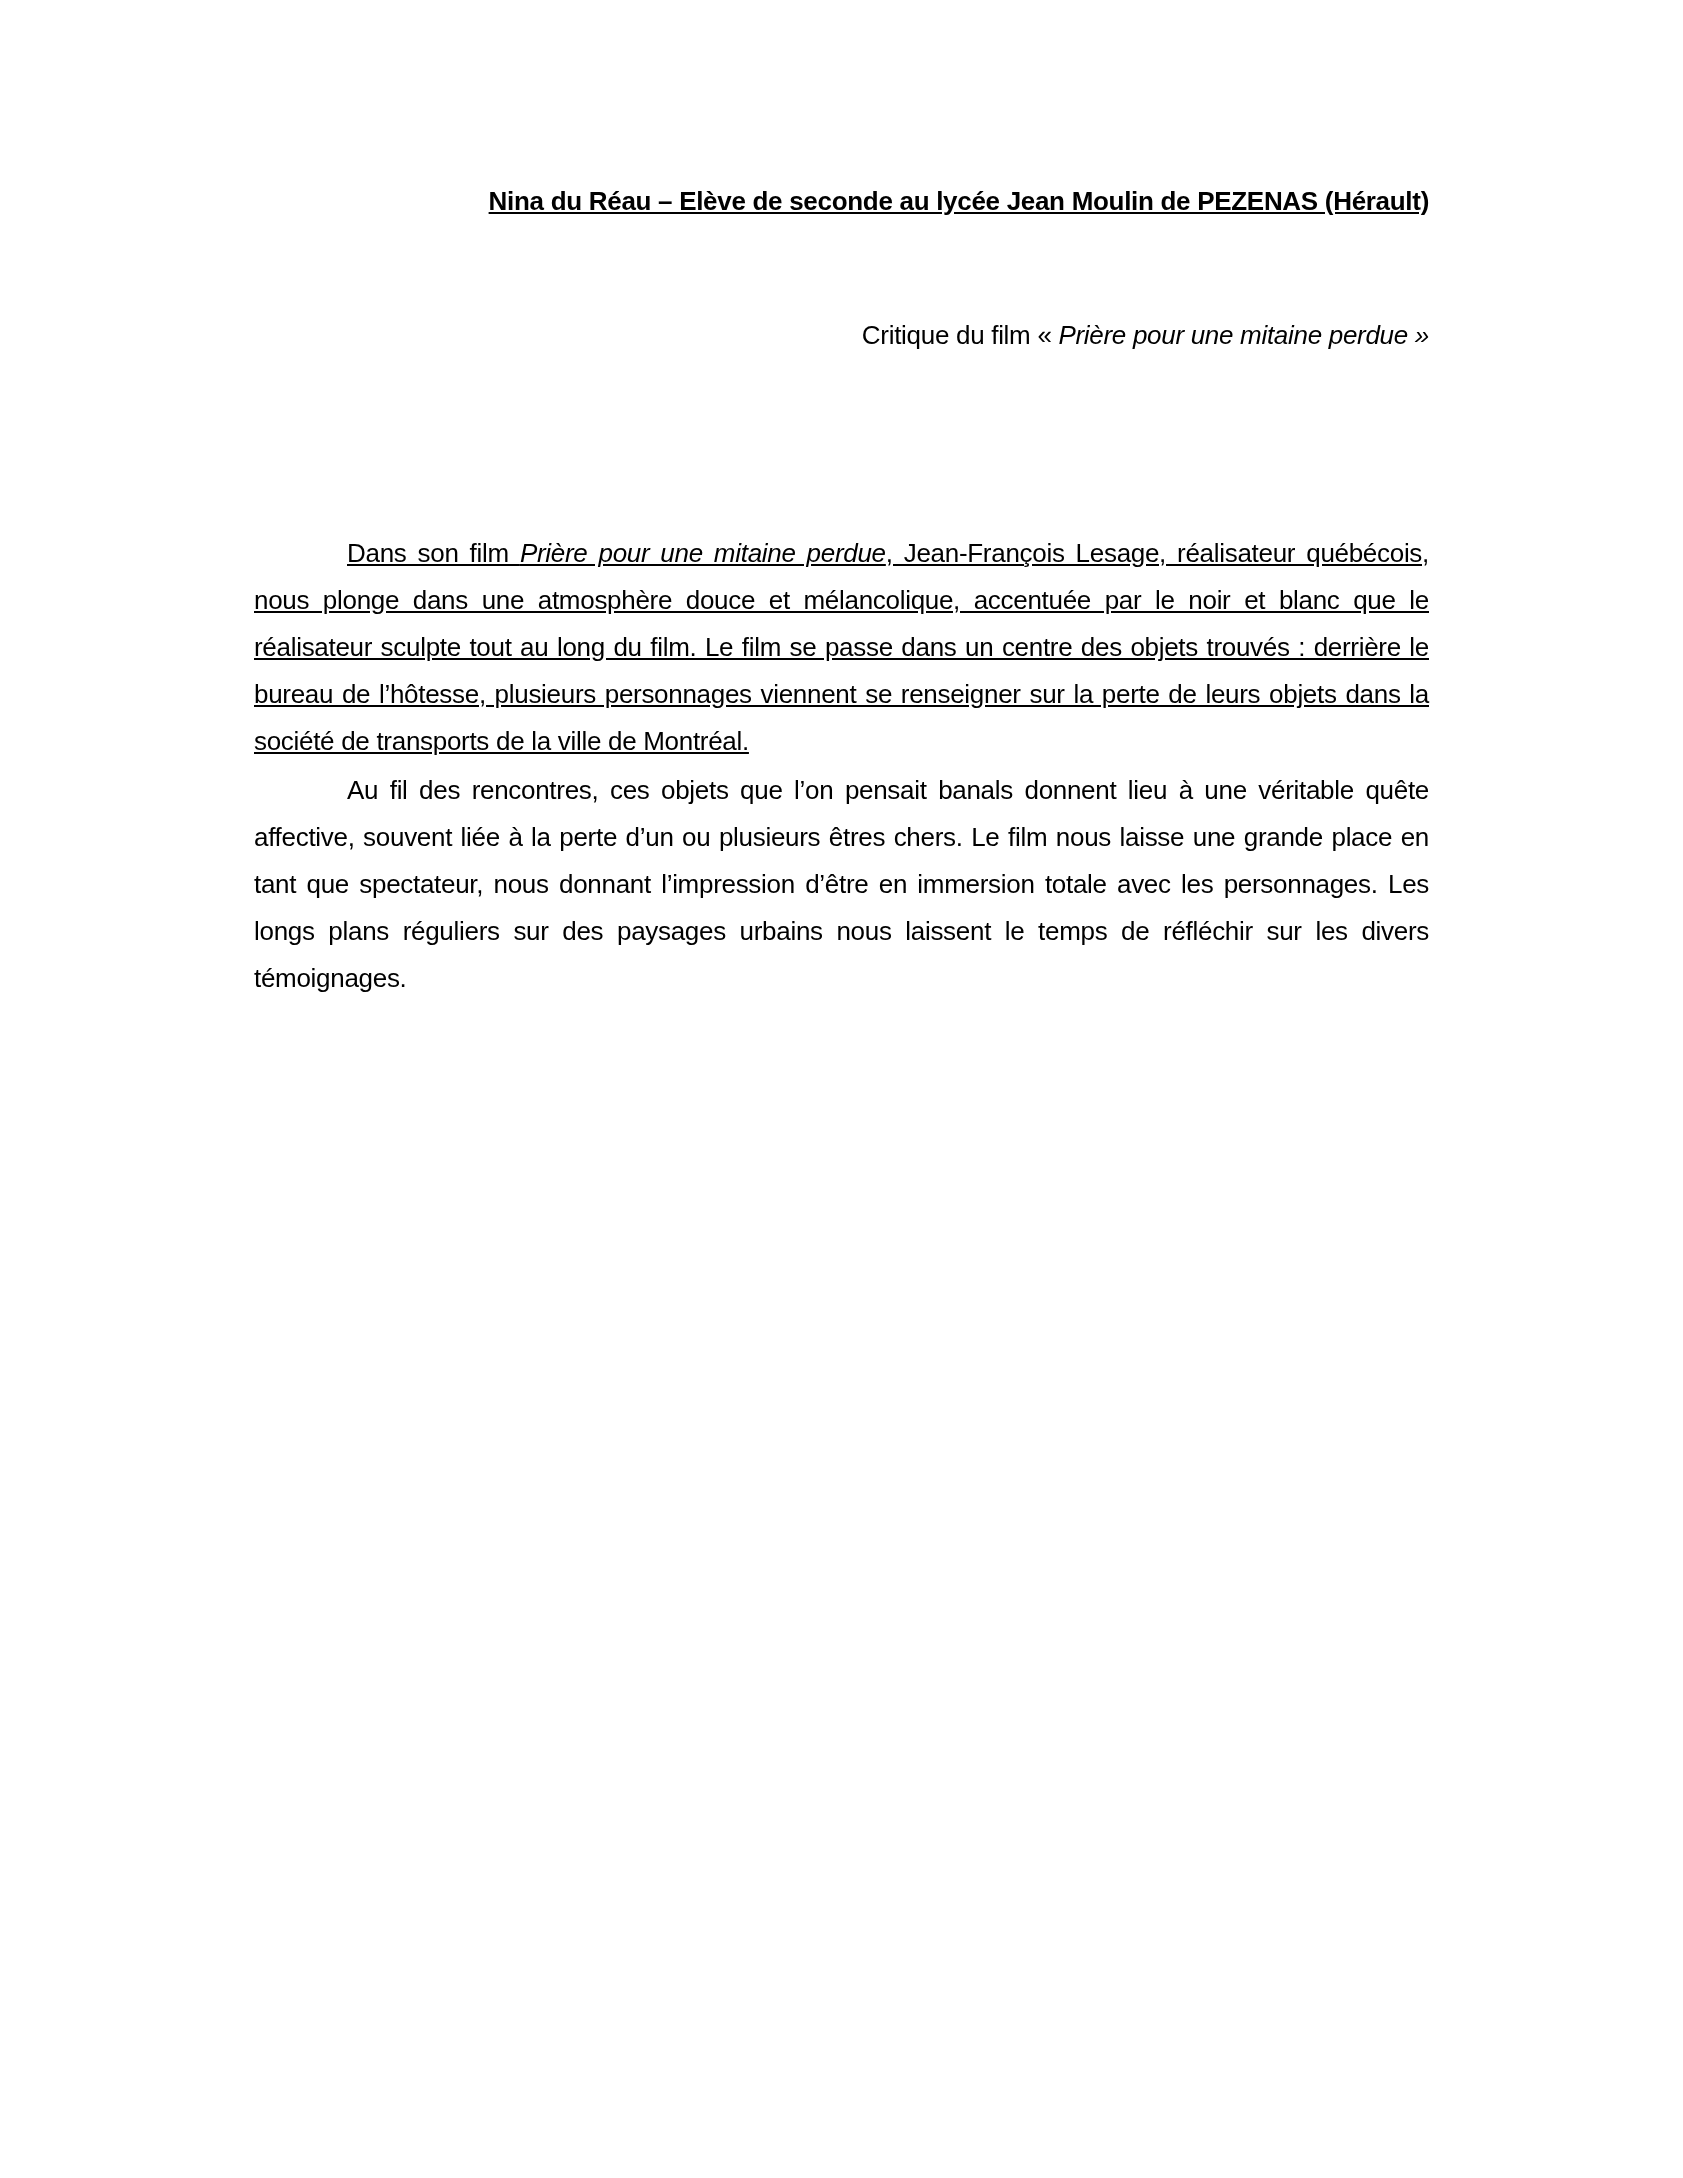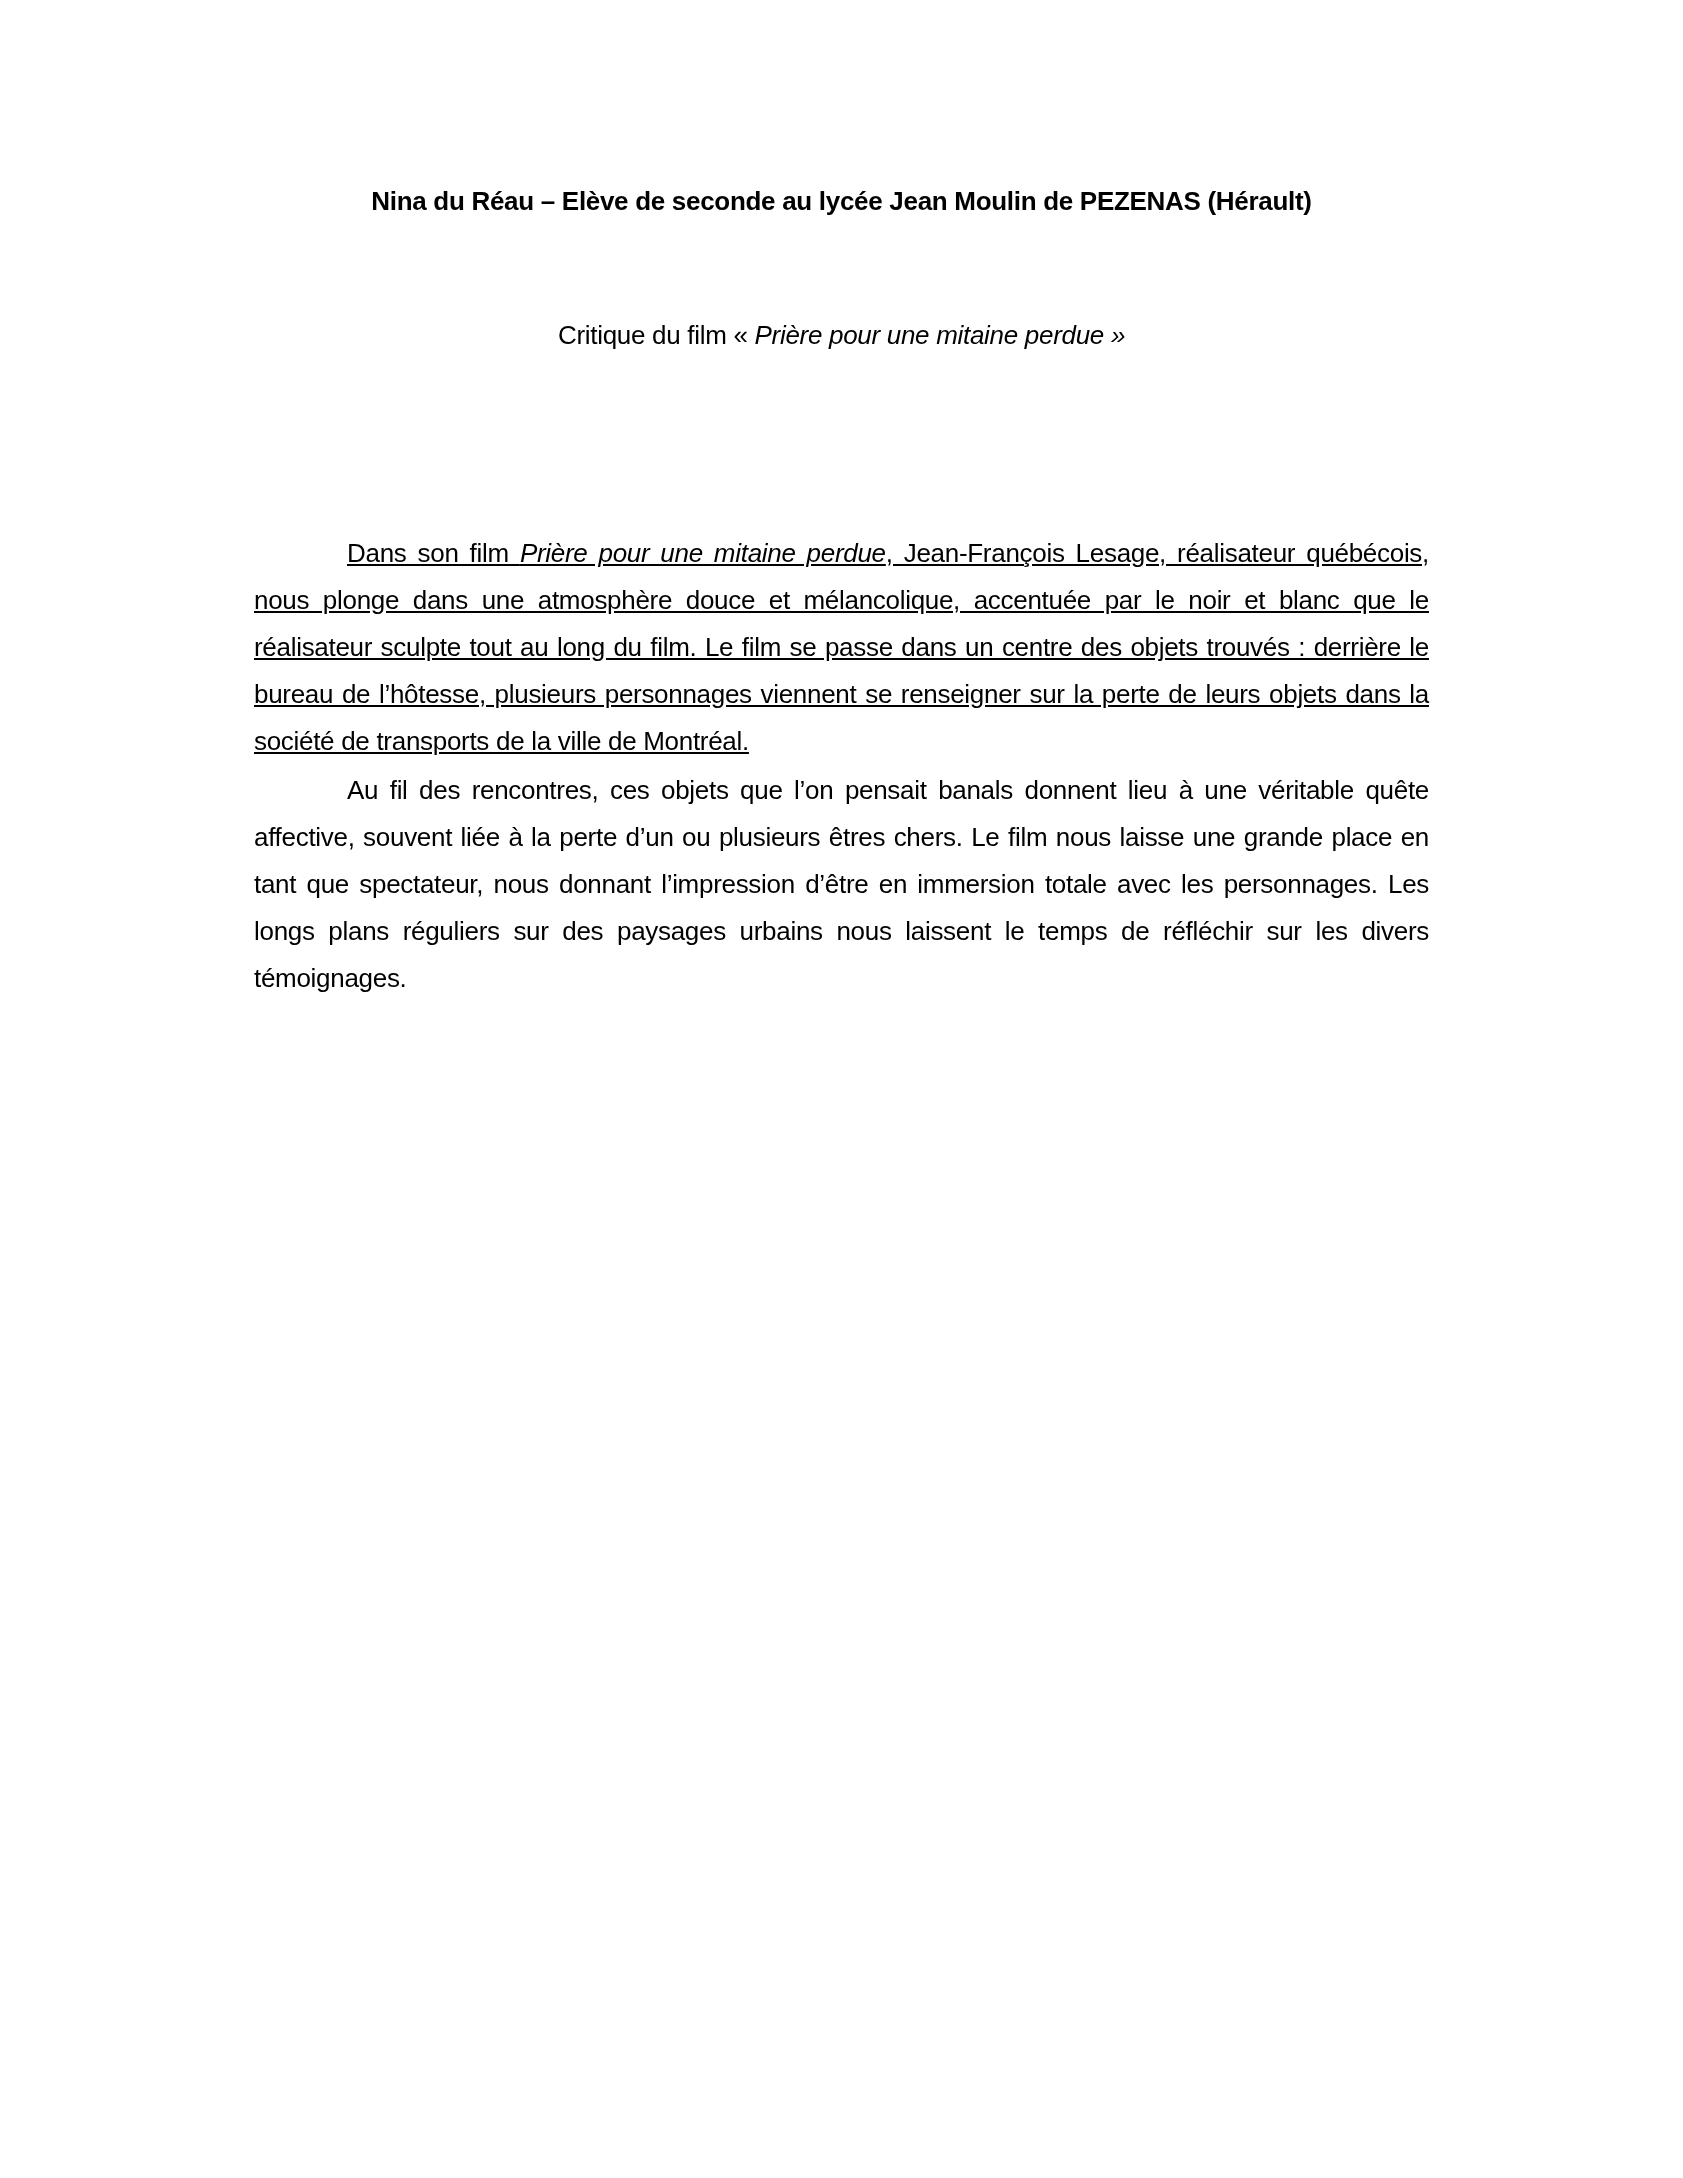--- a/index.html
+++ b/index.html
@@ -18,25 +18,26 @@
     font-family: "Liberation Sans", "DejaVu Sans", sans-serif;
     font-size: 26px;
     line-height: 47px;
     letter-spacing: -0.3px;
     color: #000000;
     overflow: hidden;
   }
   p { margin: 0; }
   .doc-header {
     font-weight: bold;
-    text-align: center;
+    text-align: right;
+    text-decoration: underline;
   }
   .doc-subtitle {
     margin-top: 87px;
-    text-align: center;
+    text-align: right;
   }
   .body-par {
     text-align: justify;
     text-indent: 93px;
   }
   .first-body-par {
     margin-top: 171px;
     text-decoration: underline;
   }
   .body-par + .body-par {

